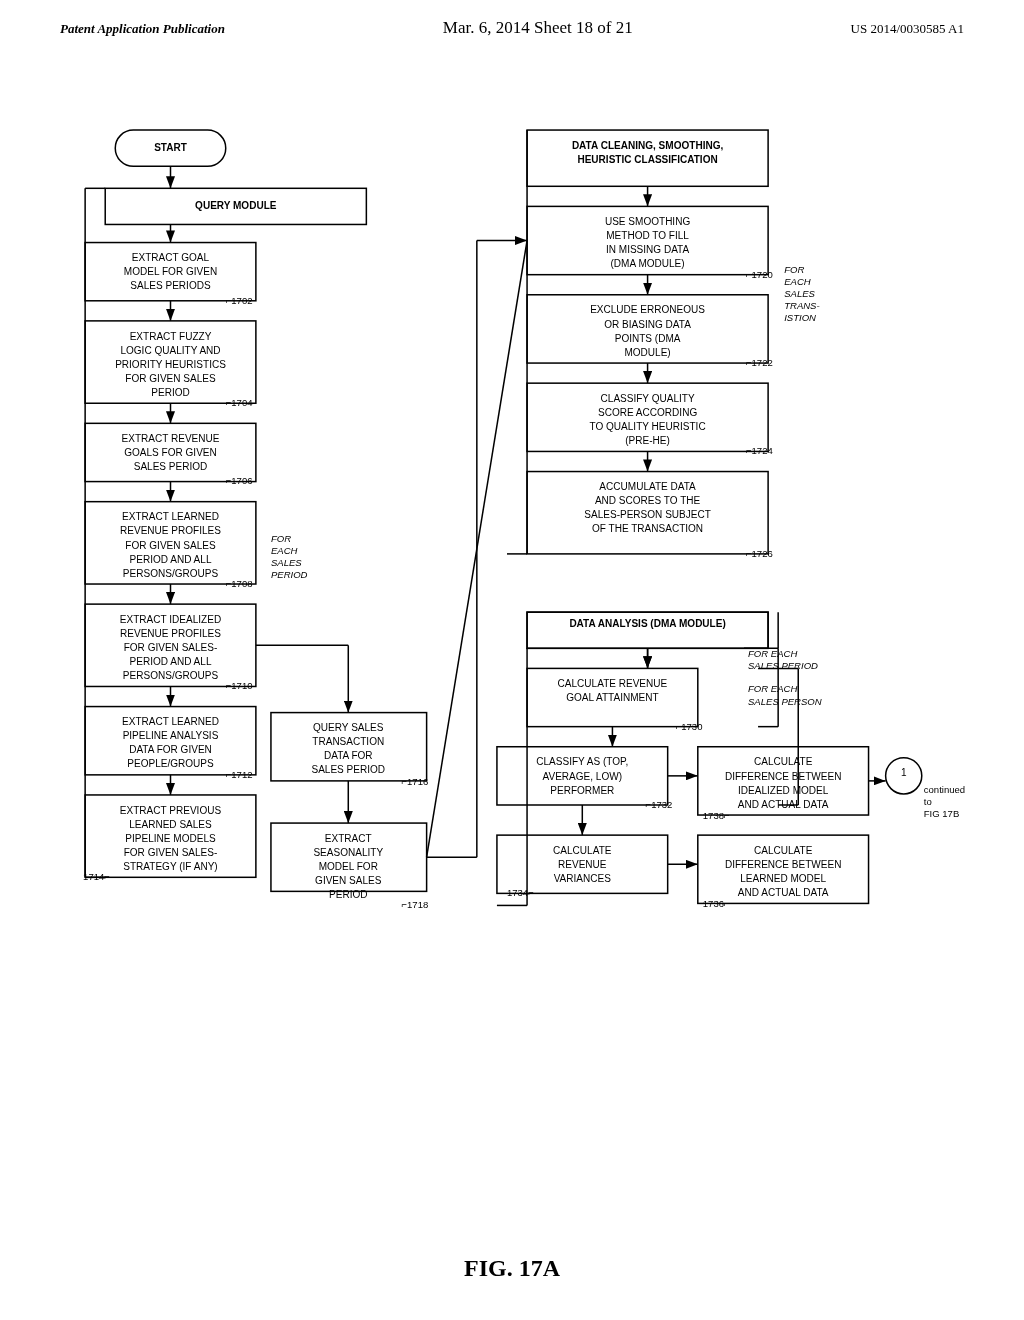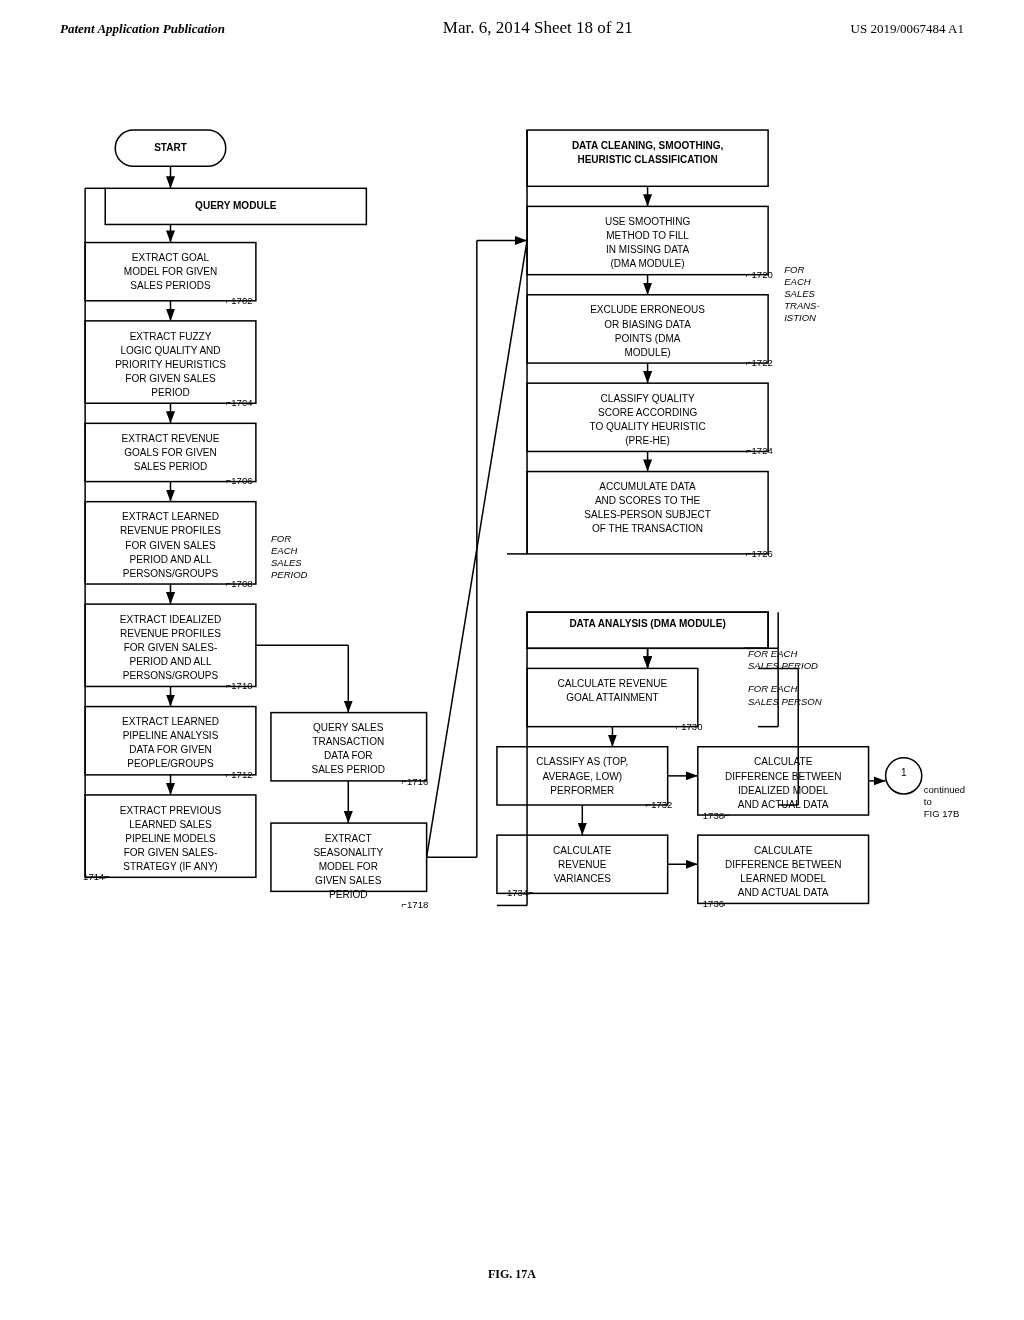--- a/index.html
+++ b/index.html
@@ -21,21 +21,21 @@
       font-size: 13px;
       gap: 44px;
     }
     .header-left { font-weight: bold; font-style: italic; }
     .header-center { font-size: 17px; }
     .header-right { font-size: 13px; }
 
     
     .fig-caption {
       text-align: center;
-      font-size: 12px;
+      font-size: 24px;
       font-weight: bold;
       position: absolute;
       bottom: 38px;
       width: 100%;
     }
 
     
     .diagram {
       position: absolute;
       top: 120px;
@@ -69,21 +69,21 @@
     .arrow {
       marker-end: url(#arrowhead);
     }
   </style>
 </head>
 <body>
 
 <div class="header">
   <span class="header-left">Patent Application Publication</span>
   <span class="header-center">Mar. 6, 2014   Sheet 18 of 21</span>
-  <span class="header-right">US 2019/0067484 A1</span>
+  <span class="header-right">US 2014/0030585 A1</span>
 </div>
 
 <div class="diagram">
 <svg viewBox="0 0 910 1160" xmlns="http://www.w3.org/2000/svg">
   <defs>
     <marker id="arrowhead" markerWidth="8" markerHeight="6" refX="8" refY="3" orient="auto">
       <polygon points="0 0, 8 3, 0 6" fill="black"></polygon>
     </marker>
   </defs>
 

